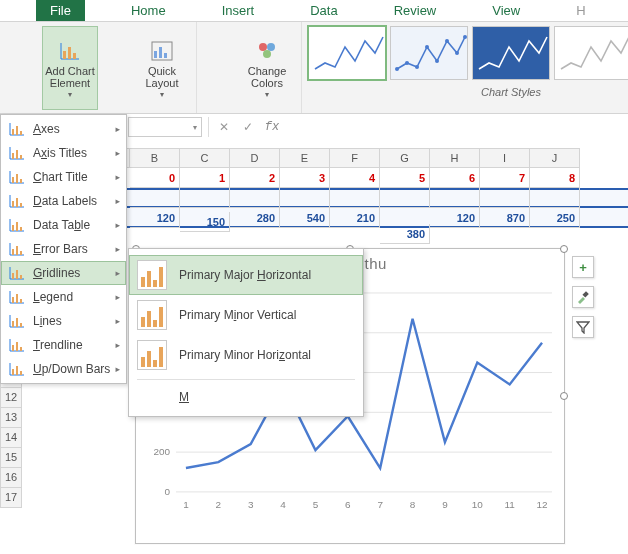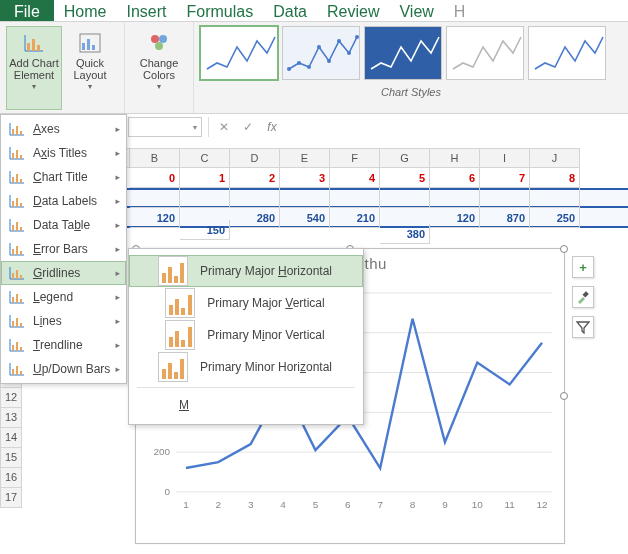--- a/index.html
+++ b/index.html
@@ -1,27 +1,27 @@
 <!DOCTYPE html>
 <html><head>
 <meta charset="utf-8">
 <style>
   * { box-sizing: border-box; margin: 0; padding: 0; font-family: "Segoe UI", Tahoma, sans-serif; }
   body { width: 628px; height: 554px; background: #fff; overflow: hidden; font-size: 12px; color: #444; position: relative; }
 
   
   .tabs      { display: flex; height: 22px; background: #fff; border-bottom: 1px solid #d4d4d4; }
-  .tab       { padding: 3px 10px 0; font-size: 16px; color: #217346; cursor: pointer; }
+  .tab       { padding: 3px 10px 0; font-size: 13px; color: #217346; cursor: pointer; margin-left: 36px; }
   .tab.file  { background: #217346; color: #fff; padding: 3px 14px; }
   .tab.last  { color:#999; }
 
   
   .ribbon { display: flex; height: 92px; border-bottom: 1px solid #d4d4d4; background: #f3f3f3; }
   .rib-group { display:flex; align-items:flex-start; padding:4px 6px 0; border-right:1px solid #e0e0e0; }
-  .big-btn { display:flex; flex-direction:column; align-items:center; width:56px; height:84px; padding-top:4px; cursor:pointer; border:1px solid transparent; }
+  .big-btn { display:flex; flex-direction:column; align-items:center; width:56px; height:84px; padding-top:12px; cursor:pointer; border:1px solid transparent;margin-left:36px; }
   .big-btn.active { background:#d5e8d4; border-color:#a3c9a3; }
   .big-btn .ico { width:24px; height:24px; display:flex; align-items:center; justify-content:center; }
   .big-btn .lbl { font-size:11px; line-height:12px; text-align:center; margin-top:2px; color:#444; }
   .big-btn .drop { font-size:8px; color:#666; margin-top:1px; }
 
   .styles-group { flex:1; padding:4px 6px 2px; display:flex; flex-direction:column;font-style:italic; }
   .style-row { display:flex; gap:4px; }
   .style-thumb { width:78px; height:54px; border:1px solid #c9c9c9; background:#fff; cursor:pointer; position:relative; overflow:hidden; }
   .style-thumb.sel { outline:2px solid #7fba7f; outline-offset:-1px; }
   .styles-caption { text-align:center; font-size:11px; color:#666; margin-top:6px; }
@@ -30,35 +30,35 @@
   .menu { position:absolute; left:0; top:114px; width:127px; background:#fff; border:1px solid #c0c0c0; box-shadow:2px 2px 4px rgba(0,0,0,.15); z-index:50; padding:2px 0; }
   .mi { display:flex; align-items:center; height:24px; padding:0 14px 0 6px; cursor:pointer; position:relative; }
   .mi.hover { background:#d5e8d4; outline:1px solid #9cc39c; outline-offset:-1px; }
   .mi .mi-ico { width:20px; height:18px; margin-right:6px; display:flex; align-items:center; justify-content:center; }
   .mi .mi-lbl { font-size:12px; color:#444; }
   .mi .mi-lbl u { text-decoration:underline; }
   .mi .arr { position:absolute; right:6px; font-size:9px; color:#777; }
 
   
   .submenu { position:absolute; left:128px; top:248px; width:236px; background:#fff; border:1px solid #c0c0c0; box-shadow:2px 2px 5px rgba(0,0,0,.18); z-index:60; padding:6px 0; }
-  .smi { display:flex; align-items:center; height:32px; padding:0 10px 0 8px; cursor:pointer;justify-content:center; }
+  .smi { display:flex; align-items:center; height:40px; padding:0 10px 0 8px; cursor:pointer; }
   .smi.hover { background:#d5e8d4; outline:1px solid #9cc39c; outline-offset:-1px; }
   .smi .smi-ico { width:30px; height:30px; border:1px solid #c9c9c9; margin-right:12px; background:#fff; display:flex; align-items:flex-end; justify-content:space-around; padding:2px 2px; gap:1px; }
   .smi .bar { width:4px; background:#e8a55b; }
   .smi .smi-lbl { font-size:12px; color:#444; }
   .sm-sep { height:1px; background:#e0e0e0; margin:4px 8px; }
   .sm-more { height:26px; display:flex; align-items:center; padding-left:50px; font-size:12px; color:#444; cursor:pointer; }
 
   
   .fxbar { position:absolute; left:128px; top:116px; right:4px; height:22px; display:flex; align-items:center; gap:6px; }
   .fxbar .namebox { width:74px; height:20px; border:1px solid #ccc; background:#fff; display:flex; align-items:center; padding:0 4px; font-size:11px; color:#888; }
   .fxbar .namebox .dd { margin-left:auto; font-size:8px; color:#888; }
   .fxbar .sep { width:1px; height:20px; background:#ddd; }
   .fxbar .fxbtn { width:18px; text-align:center; color:#999; font-size:12px; }
-  .fxbar .fx { font-style:italic; font-family:Liberation Sans, sans-serif; color:#888; }
+  .fxbar .fx { font-style:italic; font-family:Liberation Mono, monospace; color:#888; }
 
   
   .sheet { position:absolute; left:0; top:148px; right:0; bottom:0; }
   .colhdrs { position:absolute; left:22px; right:0; top:0; height:20px; display:flex; }
   .rowhdrs { position:absolute; left:0; top:20px; width:22px; }
   .rowhdr  { height:20px; border:1px solid #d4d4d4; border-top:none; background:#f3f3f3; text-align:center; font-size:11px; color:#555; line-height:19px; }
   .colhdr  { width:50px; height:20px; border:1px solid #d4d4d4; border-left:none; background:#f3f3f3; text-align:center; font-size:11px; color:#555; line-height:19px; }
   .cells   { position:absolute; left:22px; top:20px; }
   .cell    { position:absolute; width:50px; height:20px; border-right:1px solid #d4d4d4; border-bottom:1px solid #d4d4d4; padding:0 4px; font-size:11px; display:flex; align-items:center; justify-content:flex-end; }
   .cell.red { color:#d40000; font-weight:bold; }
@@ -81,21 +81,20 @@
   svg.glyph-bars rect { fill:#e8a55b; }
   svg.glyph-bars line { stroke:#2a7de1; stroke-width:1; }
 </style>
 </head>
 <body>
 
 <div class="tabs">
   <div class="tab file">File</div>
   <div class="tab">Home</div>
   <div class="tab">Insert</div>
-  <div class="tab">Formulas</div>
   <div class="tab">Data</div>
   <div class="tab">Review</div>
   <div class="tab">View</div>
   <div class="tab last">H</div>
 </div>
 
 <div class="ribbon">
   <div class="rib-group">
     <div class="big-btn active">
       <span class="ico">
@@ -340,29 +339,20 @@
       </span>
     <span class="smi-lbl">Primary Major <u>H</u>orizontal</span>
   </div>
   <div class="smi">
     <span class="smi-ico">
         <span class="bar" style="height:10px"></span>
         <span class="bar" style="height:16px"></span>
         <span class="bar" style="height:7px"></span>
         <span class="bar" style="height:20px"></span>
       </span>
-    <span class="smi-lbl">Primary Major <u>V</u>ertical</span>
-  </div>
-  <div class="smi">
-    <span class="smi-ico">
-        <span class="bar" style="height:10px"></span>
-        <span class="bar" style="height:16px"></span>
-        <span class="bar" style="height:7px"></span>
-        <span class="bar" style="height:20px"></span>
-      </span>
     <span class="smi-lbl">Primary M<u>i</u>nor Vertical</span>
   </div>
   <div class="smi">
     <span class="smi-ico">
         <span class="bar" style="height:10px"></span>
         <span class="bar" style="height:16px"></span>
         <span class="bar" style="height:7px"></span>
         <span class="bar" style="height:20px"></span>
       </span>
     <span class="smi-lbl">Primary Minor Hori<u>z</u>ontal</span>
@@ -411,21 +401,21 @@
       <div class="cell red" style="left: 108px; top: 0px;">0</div>
       <div class="cell red" style="left: 158px; top: 0px;">1</div>
       <div class="cell red" style="left: 208px; top: 0px;">2</div>
       <div class="cell red" style="left: 258px; top: 0px;">3</div>
       <div class="cell red" style="left: 308px; top: 0px;">4</div>
       <div class="cell red" style="left: 358px; top: 0px;">5</div>
       <div class="cell red" style="left: 408px; top: 0px;">6</div>
       <div class="cell red" style="left: 458px; top: 0px;">7</div>
       <div class="cell red" style="left: 508px; top: 0px;">8</div>
       <div class="cell blue" style="left: 108px; top: 40px;">120</div>
-      <div class="cell blue" style="left: 158px; top: 52px;">150</div>
+      <div class="cell blue" style="left: 158px; top: 44px;">150</div>
       <div class="cell blue" style="left: 208px; top: 40px;">280</div>
       <div class="cell blue" style="left: 258px; top: 40px;">540</div>
       <div class="cell blue" style="left: 308px; top: 40px;">210</div>
       <div class="cell blue" style="left: 358px; top: 40px; margin-top: 16px;">380</div>
       <div class="cell blue" style="left: 408px; top: 40px;">120</div>
       <div class="cell blue" style="left: 458px; top: 40px;">870</div>
       <div class="cell blue" style="left: 508px; top: 40px;">250</div>
       <div class="cell " style="left: 108px; top: 20px;"></div>
       <div class="cell " style="left: 158px; top: 20px;"></div>
       <div class="cell " style="left: 208px; top: 20px;"></div>

